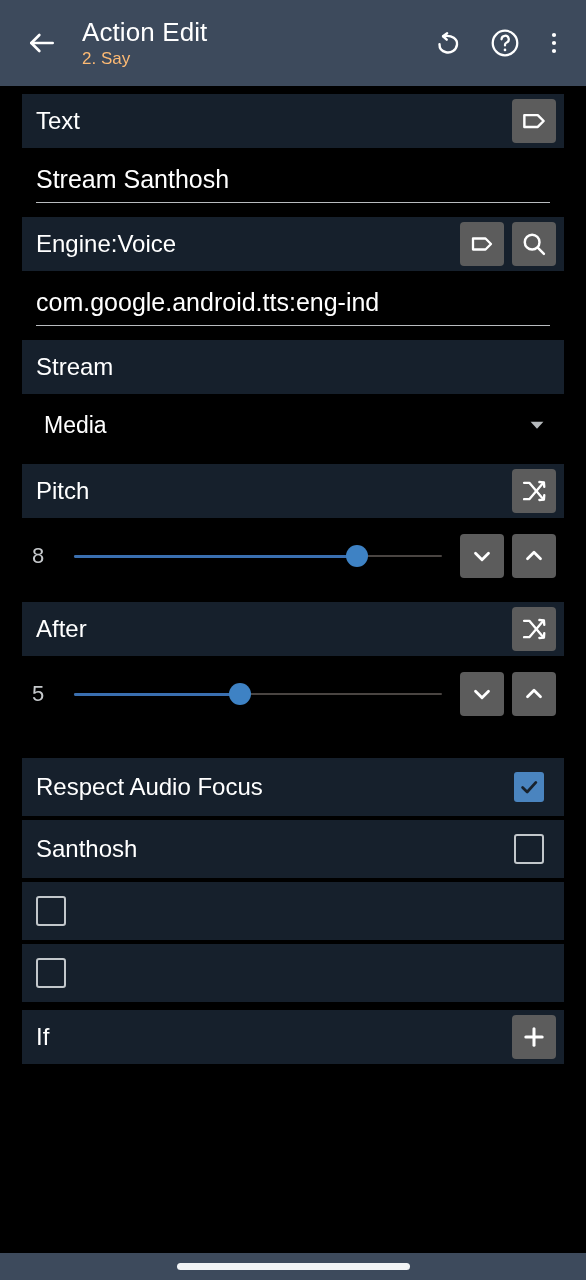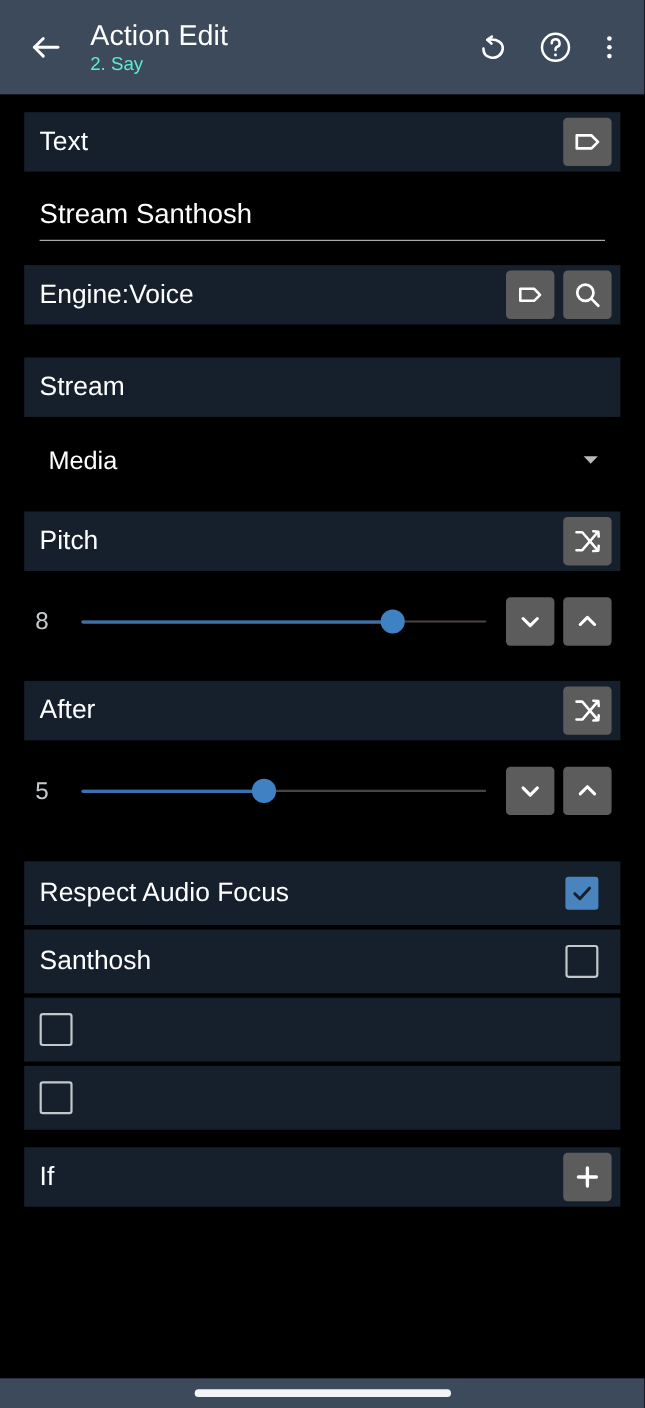--- a/index.html
+++ b/index.html
@@ -36,21 +36,21 @@
     min-width:0;
   }
   .appbar-title {
     color:#ffffff;
     font-size:26px;
     line-height:30px;
     letter-spacing:.1px;
     white-space:nowrap;
   }
   .appbar-sub {
-    color:#5eead4;
+    color:#fdba74;
     font-size:17px;
     line-height:22px;
     margin-top:1px;
     white-space:nowrap;
   }
   .appbar-actions {
     display:flex; align-items:center;
     flex:0 0 auto;
     gap:10px;
   }
@@ -63,21 +63,21 @@
   
   .content {
     flex:1 1 auto;
     overflow:hidden;
     background:#000000;
     padding-top:8px;
   }
 
   .section-head {
     position:relative;
-    margin:8px 22px;
+    margin:0 22px;
     background:#16202c;
     height:54px;
     display:flex; align-items:center;
     padding:0 8px 0 14px;
     gap:24px;
   }
   .section-head .sh-label {
     color:#ffffff;
     font-size:24px;
     line-height:28px;
@@ -304,20 +304,25 @@
           <span>
             <svg width="28" height="28" viewBox="0 0 24 24" fill="none" stroke="#ffffff" stroke-width="2.1" stroke-linecap="round">
               <circle cx="10.4" cy="10.4" r="6.3"></circle>
               <path d="M15.2 15.2 L20.5 20.5"></path>
             </svg>
           </span>
         </div>
       </div>
     </div>
 
+    <div class="field">
+      <div class="field-inner">
+        <div class="field-value">com.google.android.tts:eng-ind</div>
+      </div>
+    </div>
 
     <div class="gap-md"></div>
 
     <div class="section-head">
       <div class="sh-label">Stream</div>
     </div>
 
     <div class="dropdown">
       <div class="dd-value">Media</div>
       <span>

